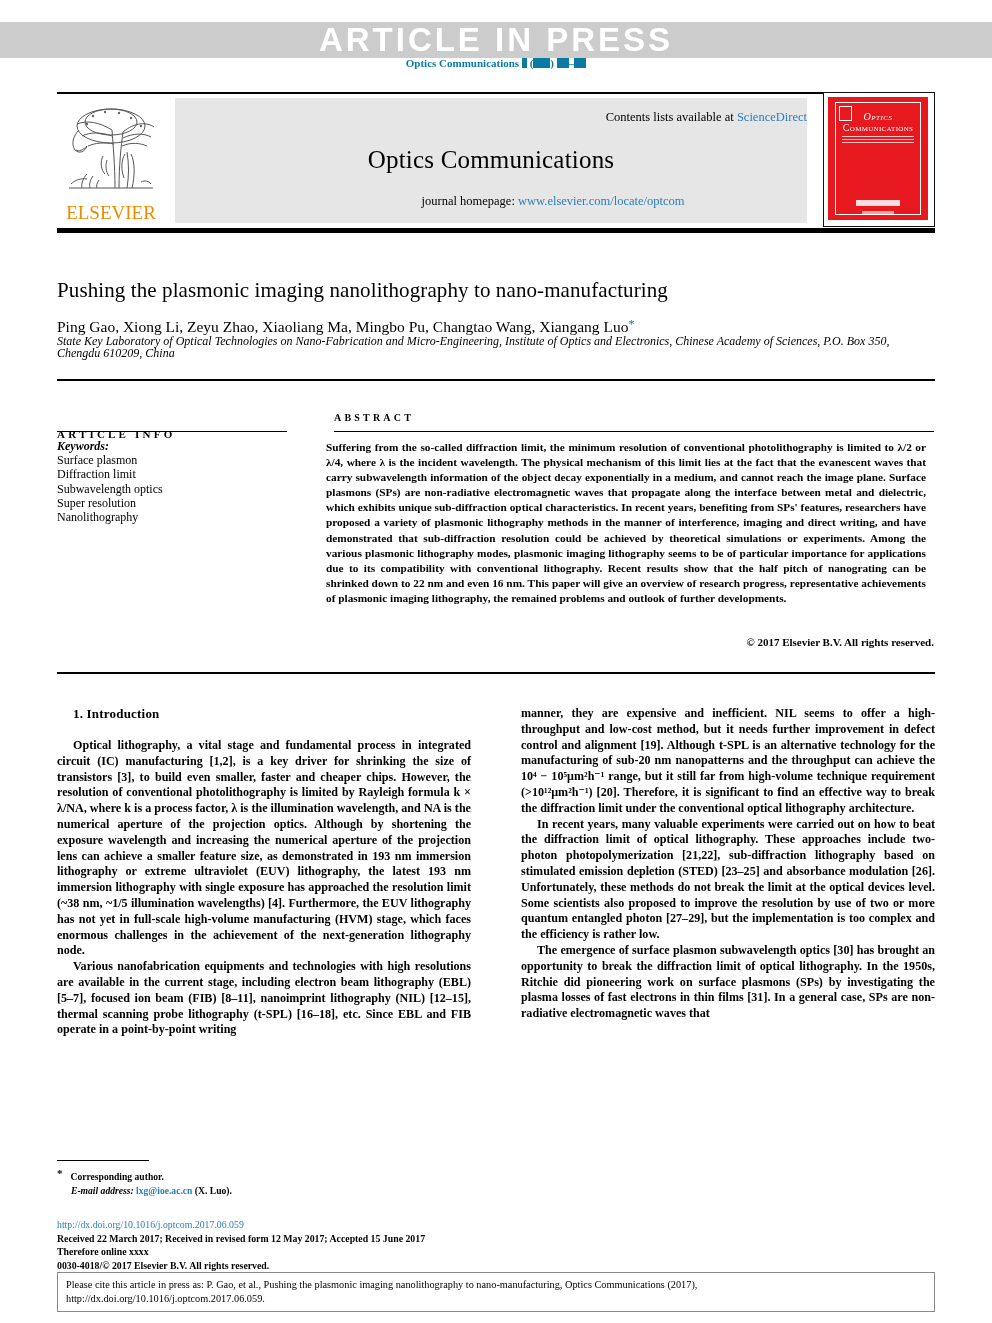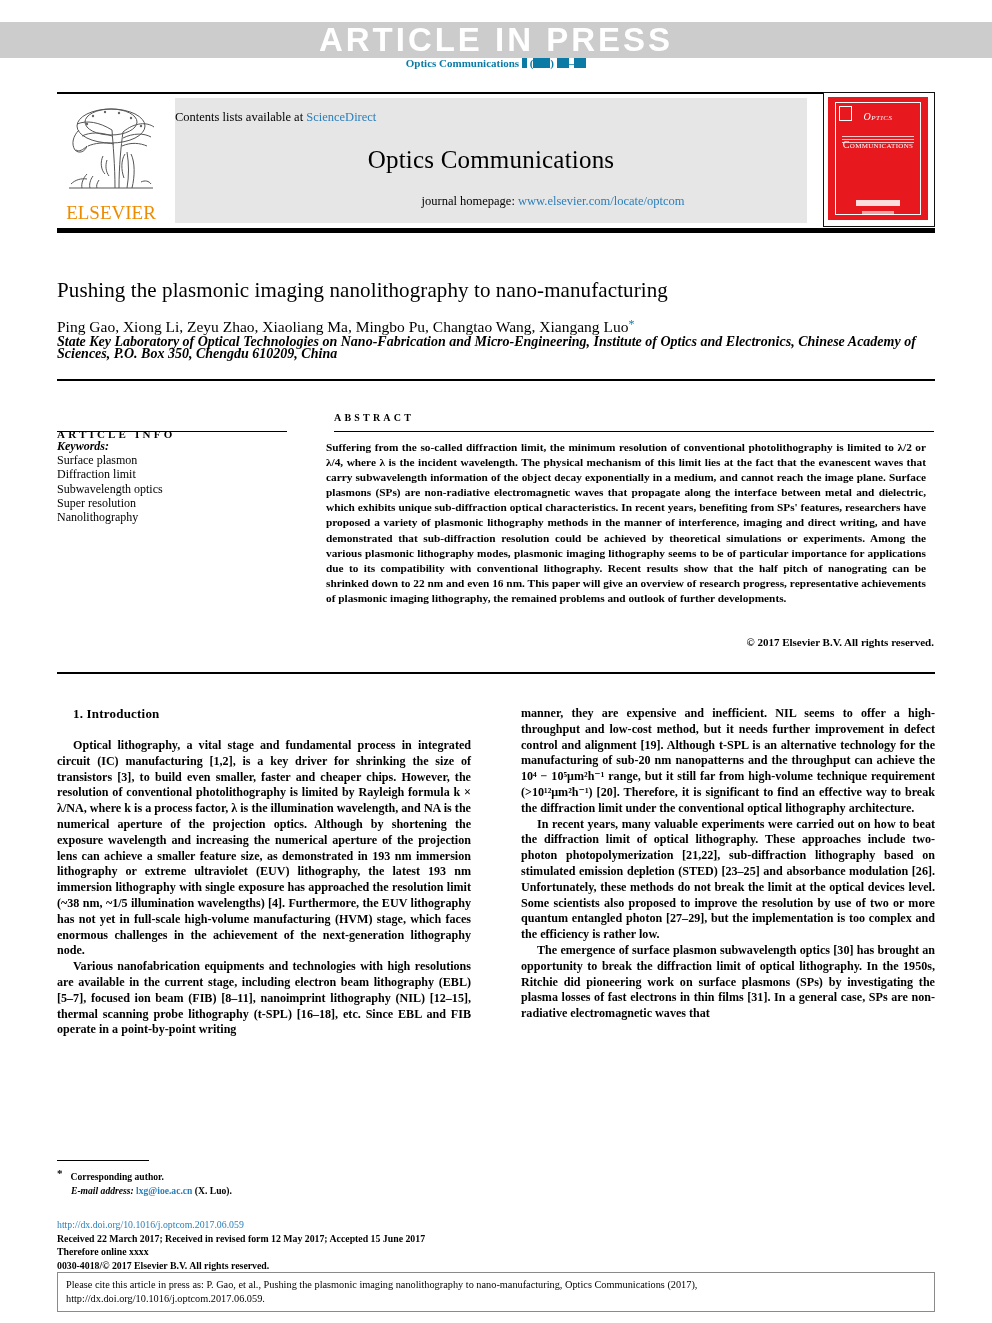--- a/index.html
+++ b/index.html
@@ -91,21 +91,21 @@
   .gray-box {
     position: absolute;
     left: 118px; top: 6px;
     width: 632px; height: 125px;
     background: #e6e6e6;
   }
   .gb-line1 {
     position: absolute;
     left: 0; top: 12px;
     width: 632px;
-    text-align: left;
+    text-align: right;
     font-size: 12.5px;
   }
   .sd-link { color: #2a7fba; }
   .gb-title {
     position: absolute;
     left: 0; top: 48px;
     width: 632px;
     text-align: center;
     font-size: 25px;
     letter-spacing: 0.2px;
@@ -157,21 +157,21 @@
     text-align: center;
     color: #ffffff;
     font-family: "Liberation Serif", serif;
     font-size: 10px;
     font-variant: small-caps;
     letter-spacing: 0.5px;
     font-style: italic;
   }
   .cover-t2 {
     position: absolute;
-    left: 0; top: 42px;
+    left: 0; top: 25px;
     width: 100px;
     text-align: center;
     color: #ffffff;
     font-family: "Liberation Serif", serif;
     font-size: 10px;
     font-variant: small-caps;
     letter-spacing: 0.3px;
   }
   .cover-sub {
     position: absolute;
@@ -214,24 +214,24 @@
     left: 57px; top: 315px;
     width: 878px;
     font-size: 15.5px;
     line-height: 19px;
   }
   .ast { color: #0b7ba5; font-size: 12px; vertical-align: 4px; }
   .affil {
     position: absolute;
     left: 57px; top: 336px;
     width: 878px;
-    font-size: 14px;
+    font-size: 12px;
     line-height: 11.5px;
     font-style: italic;
-    font-weight: bold;
+    font-weight: normal;
   }
   .rule-after-title {
     position: absolute;
     left: 57px; top: 379px;
     width: 878px; height: 1.5px;
     background: #000;
   }
 
   
   .info-head {

